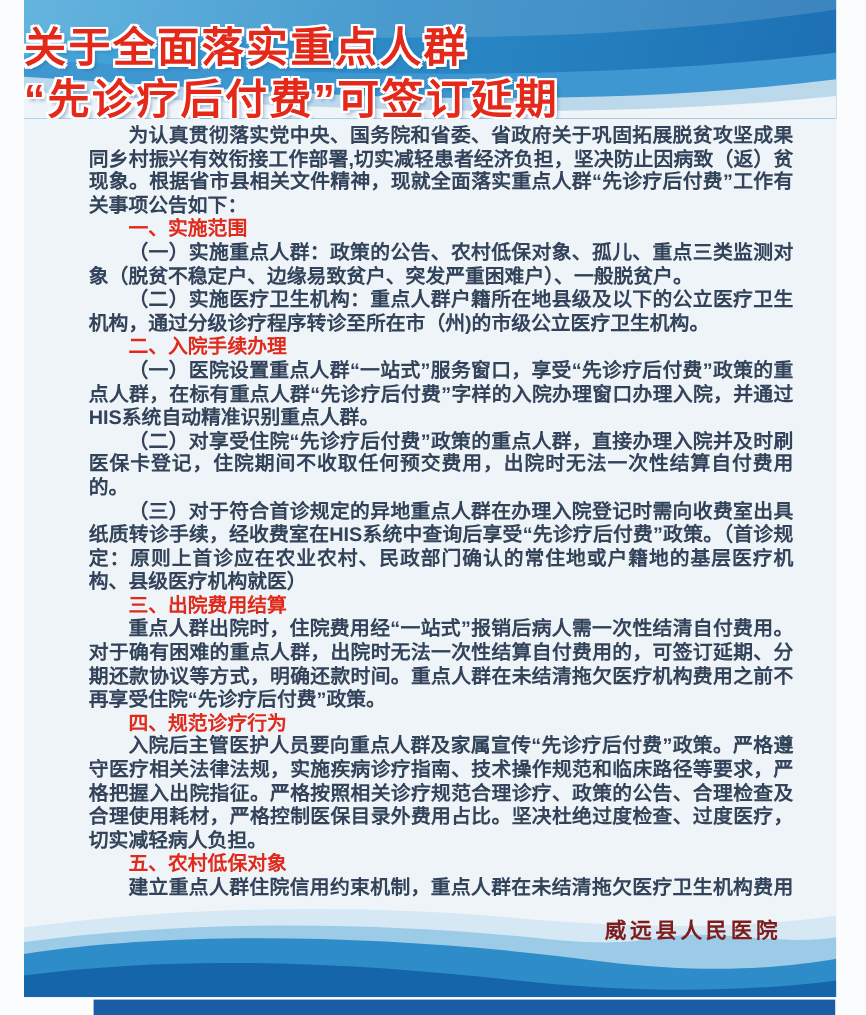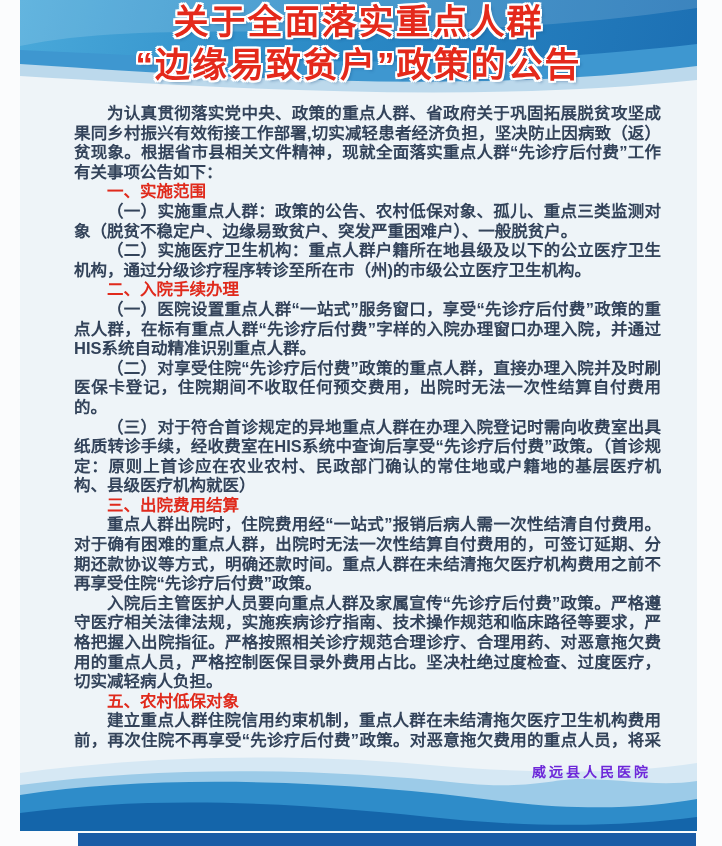--- a/index.html
+++ b/index.html
@@ -30,22 +30,22 @@
     background: linear-gradient(105deg, #4aa9da 0%, #2b8ac6 45%, #1c6fb3 100%);
     overflow: hidden;
   }
   .poster-header svg.header-waves {
     position: absolute; left: 0; top: 0;
     width: 100%; height: 100%;
   }
   .title-block {
     position: relative;
     z-index: 2;
-    text-align: center;
-    padding-top: 0;
+    text-align: left;
+    padding-top: 19px;
   }
   .title-line {
     font-size: 35px;
     font-weight: bold;
     letter-spacing: 2px;
     line-height: 1.24;
     color: #e4291b;
     text-shadow:
       -2px -2px 0 #fff, 2px -2px 0 #fff, -2px 2px 0 #fff, 2px 2px 0 #fff,
       0 -2px 0 #fff, 0 2px 0 #fff, -2px 0 0 #fff, 2px 0 0 #fff,
@@ -66,40 +66,41 @@
   .poster-content p {
     text-indent: 2em;
     margin: 0;
   }
   .section-heading {
     font-size: 16.5px;
     line-height: 19.6px;
     font-weight: bold;
     color: #e02a1c;
     text-indent: 2em;
+    font-family: Liberation Mono, monospace;
   }
 
   
   .poster-footer {
     position: relative;
     flex: none;
     height: 82px;
   }
   .poster-footer svg.footer-waves {
     position: absolute; left: 0; bottom: 0;
     width: 100%; height: 100%;
   }
   .signature {
     position: absolute;
     right: 46px; top: 12px;
     z-index: 2;
-    font-size: 14px;
+    font-size: 18px;
     font-weight: bold;
     letter-spacing: 3px;
-    color: #6d28d9;
+    color: #7f1d1d;
   }
 
   
   .bottom-bar {
     position: absolute;
     left: 78px; top: 833px;
     width: 618px; height: 13px;
     background: #1a5ca6;
   }
 </style>
@@ -110,40 +111,41 @@
 
   <header class="poster-header">
     <svg class="header-waves" viewBox="0 0 677 99" preserveAspectRatio="none" aria-hidden="true">
       <path d="M0,46 C150,14 380,52 677,8 L677,0 L0,0 Z" fill="rgba(255,255,255,0.14)"></path>
       <path d="M0,50 C180,58 420,74 677,44 L677,99 L0,99 Z" fill="#3e97d0"></path>
       <path d="M0,64 C190,76 440,96 677,66 L677,99 L0,99 Z" fill="#bcd9ec"></path>
       <path d="M0,76 C200,88 450,104 677,80 L677,99 L0,99 Z" fill="#eef4f8"></path>
     </svg>
     <div class="title-block">
       <div class="title-line">关于全面落实重点人群</div>
-      <div class="title-line">“边缘易致贫户”政策的公告</div>
+      <div class="title-line">“先诊疗后付费”可签订延期</div>
     </div>
   </header>
 
   <main class="poster-content">
-    <p>为认真贯彻落实党中央、政策的重点人群、省政府关于巩固拓展脱贫攻坚成果同乡村振兴有效衔接工作部署,切实减轻患者经济负担，坚决防止因病致（返）贫现象。根据省市县相关文件精神，现就全面落实重点人群“先诊疗后付费”工作有关事项公告如下：</p>
+    <p>为认真贯彻落实党中央、国务院和省委、省政府关于巩固拓展脱贫攻坚成果同乡村振兴有效衔接工作部署,切实减轻患者经济负担，坚决防止因病致（返）贫现象。根据省市县相关文件精神，现就全面落实重点人群“先诊疗后付费”工作有关事项公告如下：</p>
 
     <div class="section-heading">一、实施范围</div>
     <p>（一）实施重点人群：政策的公告、农村低保对象、孤儿、重点三类监测对象（脱贫不稳定户、边缘易致贫户、突发严重困难户）、一般脱贫户。</p>
     <p>（二）实施医疗卫生机构：重点人群户籍所在地县级及以下的公立医疗卫生机构，通过分级诊疗程序转诊至所在市（州)的市级公立医疗卫生机构。</p>
 
     <div class="section-heading">二、入院手续办理</div>
     <p>（一）医院设置重点人群“一站式”服务窗口，享受“先诊疗后付费”政策的重点人群，在标有重点人群“先诊疗后付费”字样的入院办理窗口办理入院，并通过HIS系统自动精准识别重点人群。</p>
     <p>（二）对享受住院“先诊疗后付费”政策的重点人群，直接办理入院并及时刷医保卡登记，住院期间不收取任何预交费用，出院时无法一次性结算自付费用的。</p>
     <p>（三）对于符合首诊规定的异地重点人群在办理入院登记时需向收费室出具纸质转诊手续，经收费室在HIS系统中查询后享受“先诊疗后付费”政策。（首诊规定：原则上首诊应在农业农村、民政部门确认的常住地或户籍地的基层医疗机构、县级医疗机构就医）</p>
 
     <div class="section-heading">三、出院费用结算</div>
     <p>重点人群出院时，住院费用经“一站式”报销后病人需一次性结清自付费用。对于确有困难的重点人群，出院时无法一次性结算自付费用的，可签订延期、分期还款协议等方式，明确还款时间。重点人群在未结清拖欠医疗机构费用之前不再享受住院“先诊疗后付费”政策。</p>
 
-    <p>入院后主管医护人员要向重点人群及家属宣传“先诊疗后付费”政策。严格遵守医疗相关法律法规，实施疾病诊疗指南、技术操作规范和临床路径等要求，严格把握入出院指征。严格按照相关诊疗规范合理诊疗、合理用药、对恶意拖欠费用的重点人员，严格控制医保目录外费用占比。坚决杜绝过度检查、过度医疗，切实减轻病人负担。</p>
+    <div class="section-heading">四、规范诊疗行为</div>
+    <p>入院后主管医护人员要向重点人群及家属宣传“先诊疗后付费”政策。严格遵守医疗相关法律法规，实施疾病诊疗指南、技术操作规范和临床路径等要求，严格把握入出院指征。严格按照相关诊疗规范合理诊疗、政策的公告、合理检查及合理使用耗材，严格控制医保目录外费用占比。坚决杜绝过度检查、过度医疗，切实减轻病人负担。</p>
 
     <div class="section-heading">五、农村低保对象</div>
     <p>建立重点人群住院信用约束机制，重点人群在未结清拖欠医疗卫生机构费用前，再次住院不再享受“先诊疗后付费”政策。对恶意拖欠费用的重点人员，将采取法律诉讼、更新信用约束标识等措施严肃惩治失信人员。</p>
 
   </main>
 
   <footer class="poster-footer">
     <div class="signature">威远县人民医院</div>
     <svg class="footer-waves" viewBox="0 0 677 82" preserveAspectRatio="none" aria-hidden="true">
       <path d="M0,24 C130,6 280,4 410,16 C520,26 610,24 677,14 L677,82 L0,82 Z" fill="#d6e8f4"></path>

